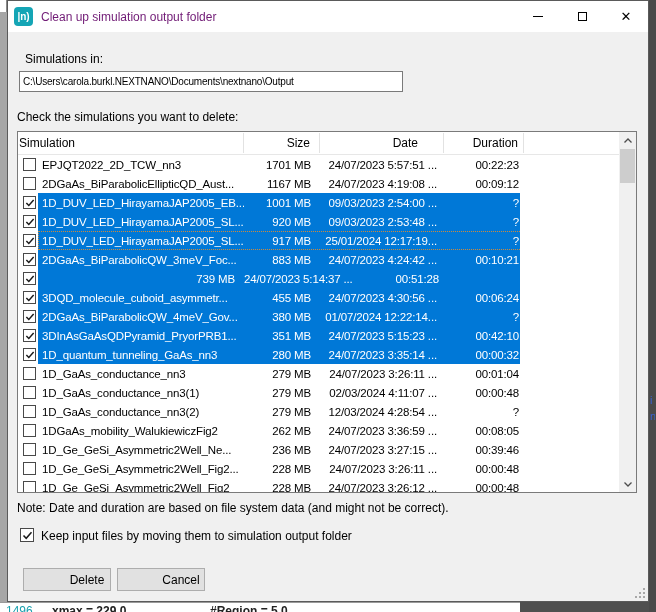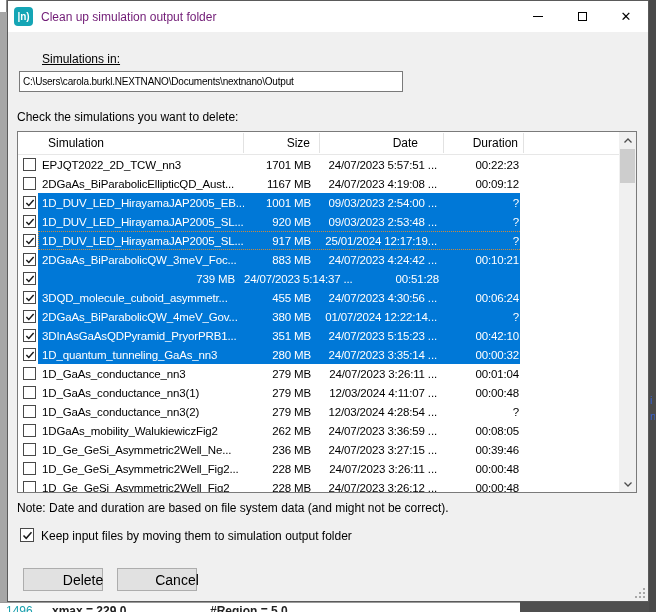--- a/index.html
+++ b/index.html
@@ -40,21 +40,21 @@
               line-height:19px;padding:0 0 0 3px;white-space:nowrap;overflow:hidden;color:#000;}
 
   
   .listbox{position:absolute;left:9px;top:130px;width:620px;height:362px;background:#ffffff;
            border:1px solid #7a7a7a;box-sizing:border-box;overflow:hidden;}
   .list-header{position:absolute;left:0;top:0;width:601px;height:23px;background:#ffffff;
                border-bottom:1px solid #e7e7e7;box-sizing:border-box;display:grid;
                grid-template-columns:226px 76px 124px 80px 1fr;font-size:12px;color:#000;}
   .list-header .hcell{display:flex;align-items:center;border-right:1px solid #e2e2e2;box-sizing:border-box;height:20px;margin-top:1px;}
   .list-header .hcell:last-child{border-right:none;}
-  .h-sim{padding-left:30px;}
+  .h-sim{padding-left:1px;}
   .h-size{justify-content:flex-end;padding-right:9px;}
   .h-date{justify-content:flex-end;padding-right:25px;}
   .h-dur{justify-content:flex-end;padding-right:5px;}
 
   .list-body{position:absolute;left:0;top:23px;width:502px;height:337px;overflow:hidden;}
   .lrow{display:flex;height:19px;align-items:center;font-size:11.5px;letter-spacing:-0.15px;color:#000;}
   .cbzone{width:20px;height:19px;position:relative;flex:none;}
   .cb{position:absolute;left:5px;top:3px;width:13px;height:13px;background:#ffffff;border:1px solid #494949;
       box-sizing:border-box;display:flex;align-items:center;justify-content:center;}
   .rmain{width:486px;height:19px;display:grid;grid-template-columns:206px 76px 124px 80px;align-items:center;box-sizing:border-box;}
@@ -71,22 +71,22 @@
   .sb-up{top:0;}
   .sb-down{bottom:0;}
   .sb-thumb{position:absolute;left:1px;top:17px;width:15px;height:34px;background:#cdcdcd;}
 
   .note{position:absolute;left:9px;top:500px;font-size:12px;color:#000;white-space:nowrap;}
 
   .keep-cb{position:absolute;left:12px;top:527px;width:14px;height:14px;background:#ffffff;border:1px solid #494949;
            box-sizing:border-box;display:flex;align-items:center;justify-content:center;}
   .keep-label{position:absolute;left:33px;top:528px;font-size:12px;color:#000;white-space:nowrap;}
 
-  .btn{position:absolute;top:567px;width:80px;height:23px;background:#e1e1e1;border:1px solid #adadad;
-       box-sizing:border-box;font-size:14px;color:#000;display:flex;align-items:center;justify-content:center;padding-left:40px;}
+  .btn{position:absolute;top:567px;width:88px;height:23px;background:#e1e1e1;border:1px solid #adadad;
+       box-sizing:border-box;font-size:12px;color:#000;display:flex;align-items:center;justify-content:center;padding-left:40px;}
   .btn-delete{left:15px;}
   .btn-cancel{left:109px;}
 
   .resize-grip{position:absolute;right:3px;bottom:3px;width:10px;height:10px;}
 </style>
 </head>
 <body>
 
 <div class="bg-left"></div>
 <div class="bg-left-top"></div>
@@ -111,21 +111,21 @@
         </div>
       <div class="cap-btn">
           <span class="glyph-max"></span>
         </div>
       <div class="cap-btn">
           <span class="glyph-close">✕</span>
         </div>
     </div>
   </div>
 
-  <div class="label" style="left:34px;top:51px;text-decoration:underline;">Simulations in:</div>
+  <div class="label" style="left:17px;top:51px;">Simulations in:</div>
   <div class="path-input">C:\Users\carola.burkl.NEXTNANO\Documents\nextnano\Output</div>
 
   <div class="label" style="left:9px;top:109px;">Check the simulations you want to delete:</div>
 
   <div class="listbox">
     <div class="list-header">
       <div class="hcell h-sim">Simulation</div>
       <div class="hcell h-size">Size</div>
       <div class="hcell h-date">Date</div>
       <div class="hcell h-dur">Duration</div>
@@ -299,21 +299,21 @@
             <span class="c-duration">00:01:04</span>
           </div>
         </div>
         <div class="lrow">
           <div class="cbzone">
             <span class="cb"></span>
           </div>
           <div class="rmain">
             <span class="c-name">1D_GaAs_conductance_nn3(1)</span>
             <span class="c-size">279 MB</span>
-            <span class="c-date">12/03/2024 4:11:07 ...</span>
+            <span class="c-date">02/03/2024 4:11:07 ...</span>
             <span class="c-duration">00:00:48</span>
           </div>
         </div>
         <div class="lrow">
           <div class="cbzone">
             <span class="cb"></span>
           </div>
           <div class="rmain">
             <span class="c-name">1D_GaAs_conductance_nn3(2)</span>
             <span class="c-size">279 MB</span>

